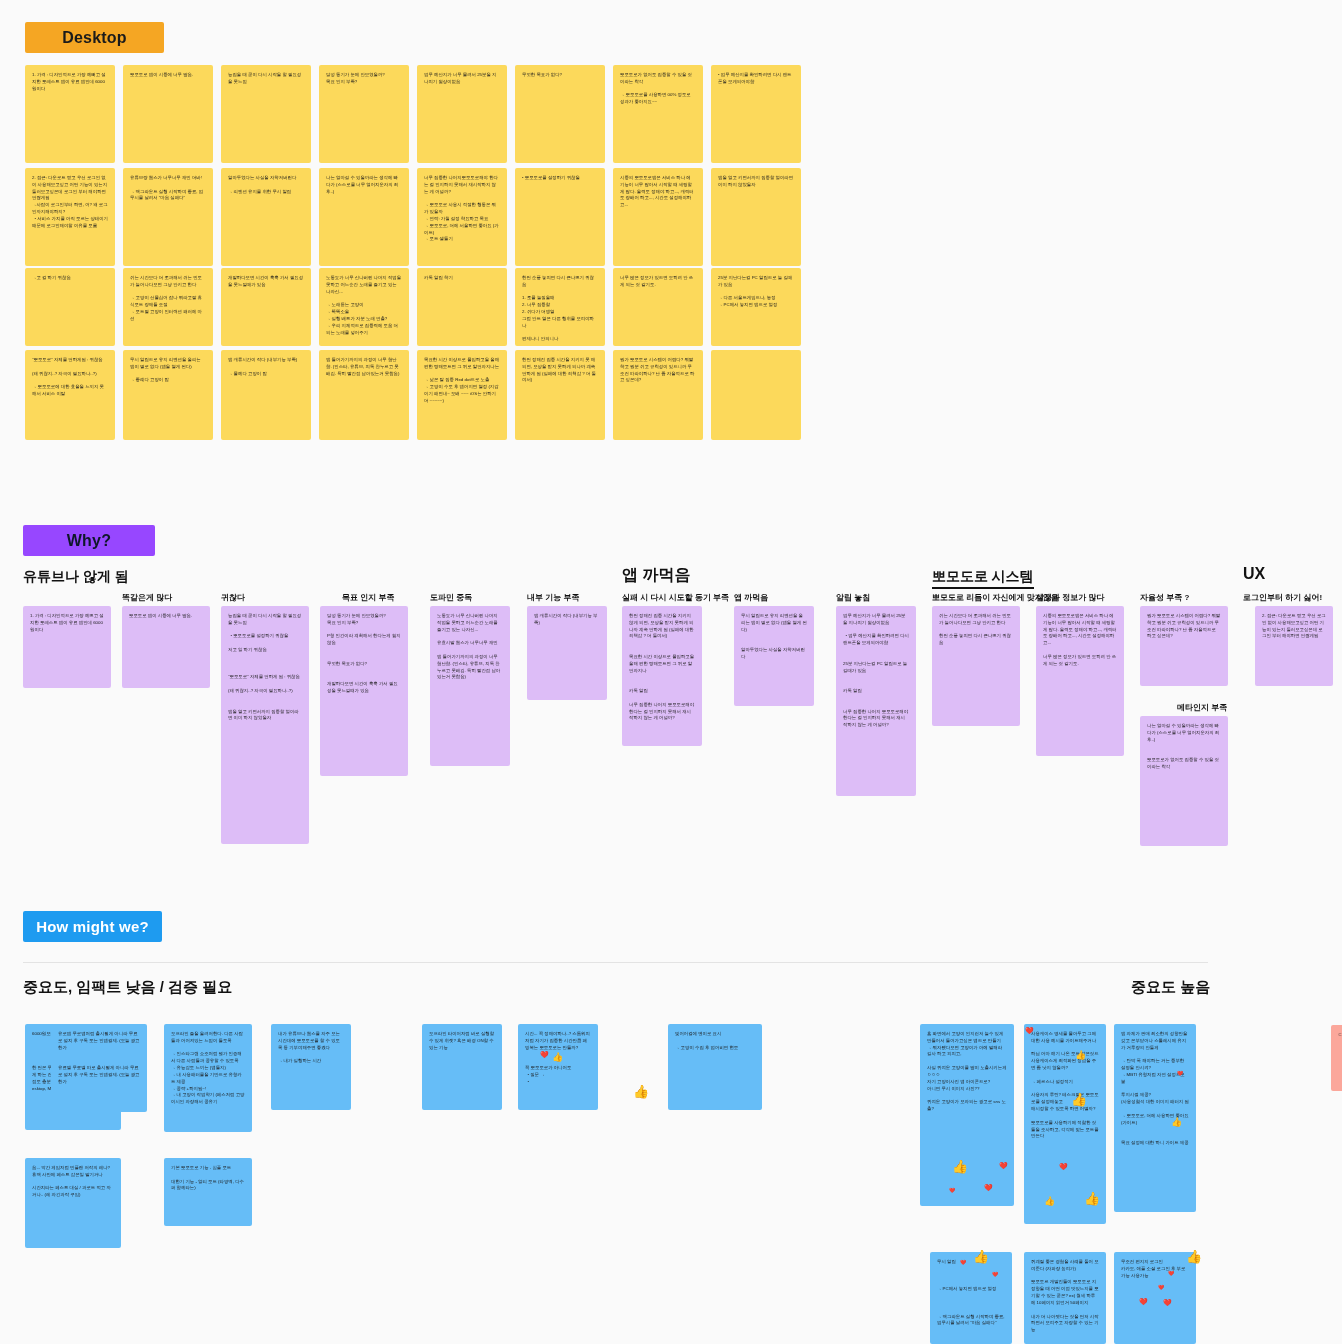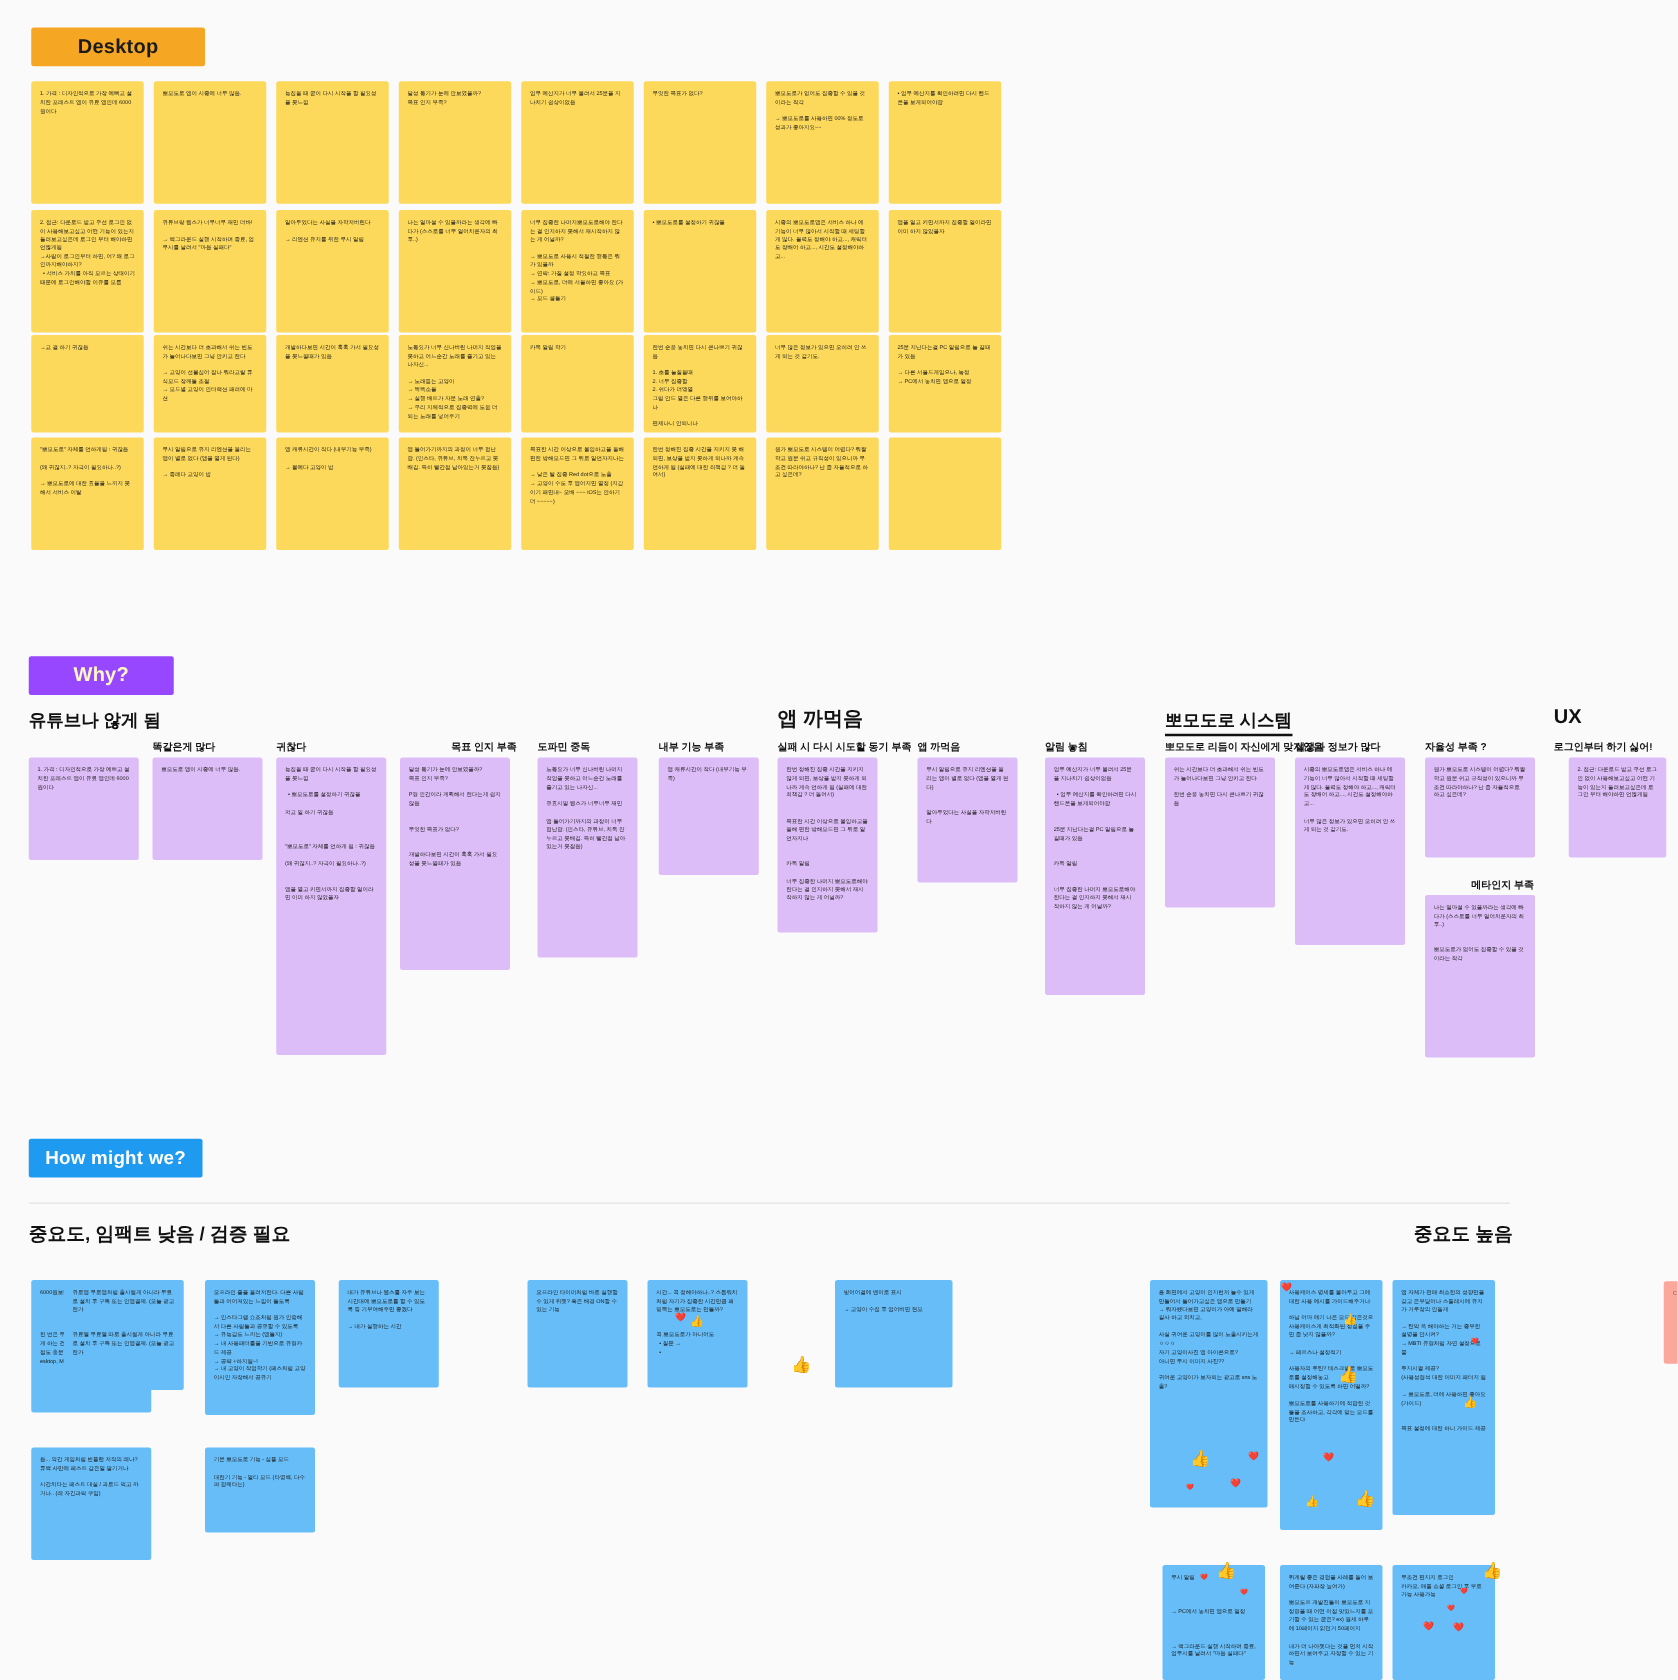--- a/index.html
+++ b/index.html
@@ -13,22 +13,22 @@
 
   
   .banner{
     position:absolute;
     display:flex; align-items:center; justify-content:center;
     font-weight:bold; letter-spacing:.2px;
     border-radius:2px;
   }
   .banner-problem{ left:25px; top:22px; width:139px; height:31px;
     background:#F5A623; color:#1B1B1B; font-size:16px; }
-  .banner-why{ left:23px; top:525px; width:116px; height:31px;
-    background:#9747FF; color:#fef9c3; font-size:16px; }
+  .banner-why{ left:23px; top:525px; width:132px; height:31px;
+    background:#9747FF; color:#0f172a; font-size:16px; }
   .banner-hmw{ left:23px; top:911px; width:139px; height:31px;
     background:#1E9BF0; color:#FFFFFF; font-size:15px; }
 
   .divider{ position:absolute; height:1px; background:#E3E3E3; }
 
   
   .grp-title{ position:absolute; font-size:14px; font-weight:bold; color:#111; white-space:nowrap;}
   .grp-title.underline{ border-bottom:2px solid #111; padding-bottom:1px;font-family:Liberation Serif, serif; }
   .col-title{ position:absolute; font-size:8px; font-weight:bold; color:#111; white-space:nowrap; }
   .big-title{ position:absolute; font-size:16px; font-weight:bold; color:#111; white-space:nowrap; }
@@ -147,21 +147,21 @@
   <div class="banner banner-why">Why?</div>
 
   <div class="grp-title" style="left:23px;  top:568px;">유튜브나 않게 됨</div>
   <div class="big-title" style="left:622px; top:565px;">앱 까먹음</div>
   <div class="grp-title underline" style="left:932px; top:568px;">뽀모도로 시스템</div>
   <div class="big-title" style="left:1243px; top:565px;">UX</div>
 
   <div class="col-title" style="left:23px;   top:620px;">비싸다</div>
   <div class="col-title" style="left:122px;  top:592px;">똑같은게 많다</div>
   <div class="col-title" style="left:221px;  top:592px;">귀찮다</div>
-  <div class="col-title" style="left:361px;  top:592px;">목표 인지 부족</div>
+  <div class="col-title" style="left:342px;  top:592px;">목표 인지 부족</div>
   <div class="col-title" style="left:430px;  top:592px;">도파민 중독</div>
   <div class="col-title" style="left:527px;  top:592px;">내부 기능 부족</div>
   <div class="col-title" style="left:622px;  top:592px;">실패 시 다시 시도할 동기 부족</div>
   <div class="col-title" style="left:734px;  top:592px;">앱 까먹음</div>
   <div class="col-title" style="left:836px;  top:592px;">알림 놓침</div>
   <div class="col-title" style="left:932px;  top:592px;">뽀모도로 리듬이 자신에게 맞지않음</div>
   <div class="col-title" style="left:1036px; top:592px;">설정과 정보가 많다</div>
   <div class="col-title" style="left:1140px; top:592px;">자율성 부족 ?</div>
   <div class="col-title" style="left:1140px; top:702px;padding-left:37px;">메타인지 부족</div>
   <div class="col-title" style="left:1243px; top:592px;">로그인부터 하기 싫어!</div>

